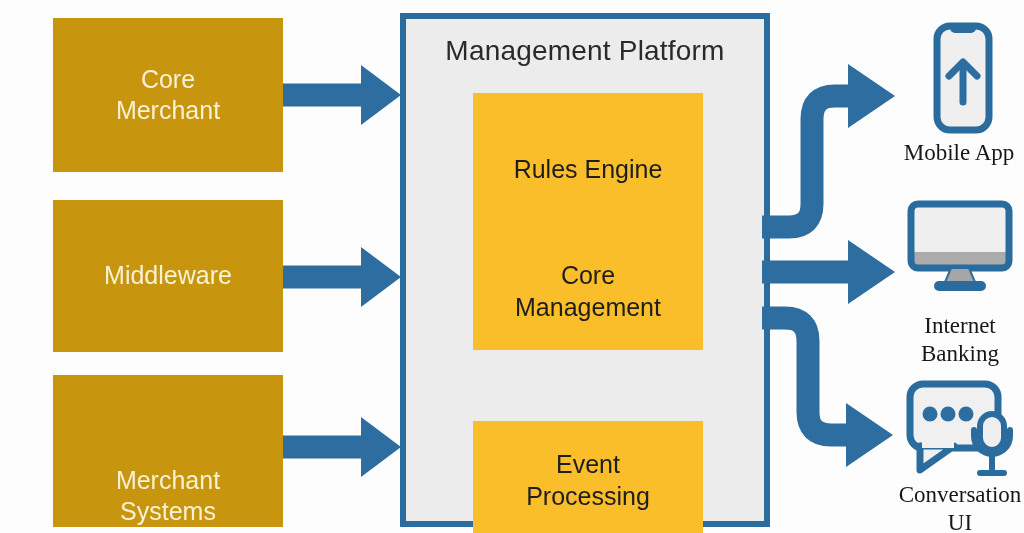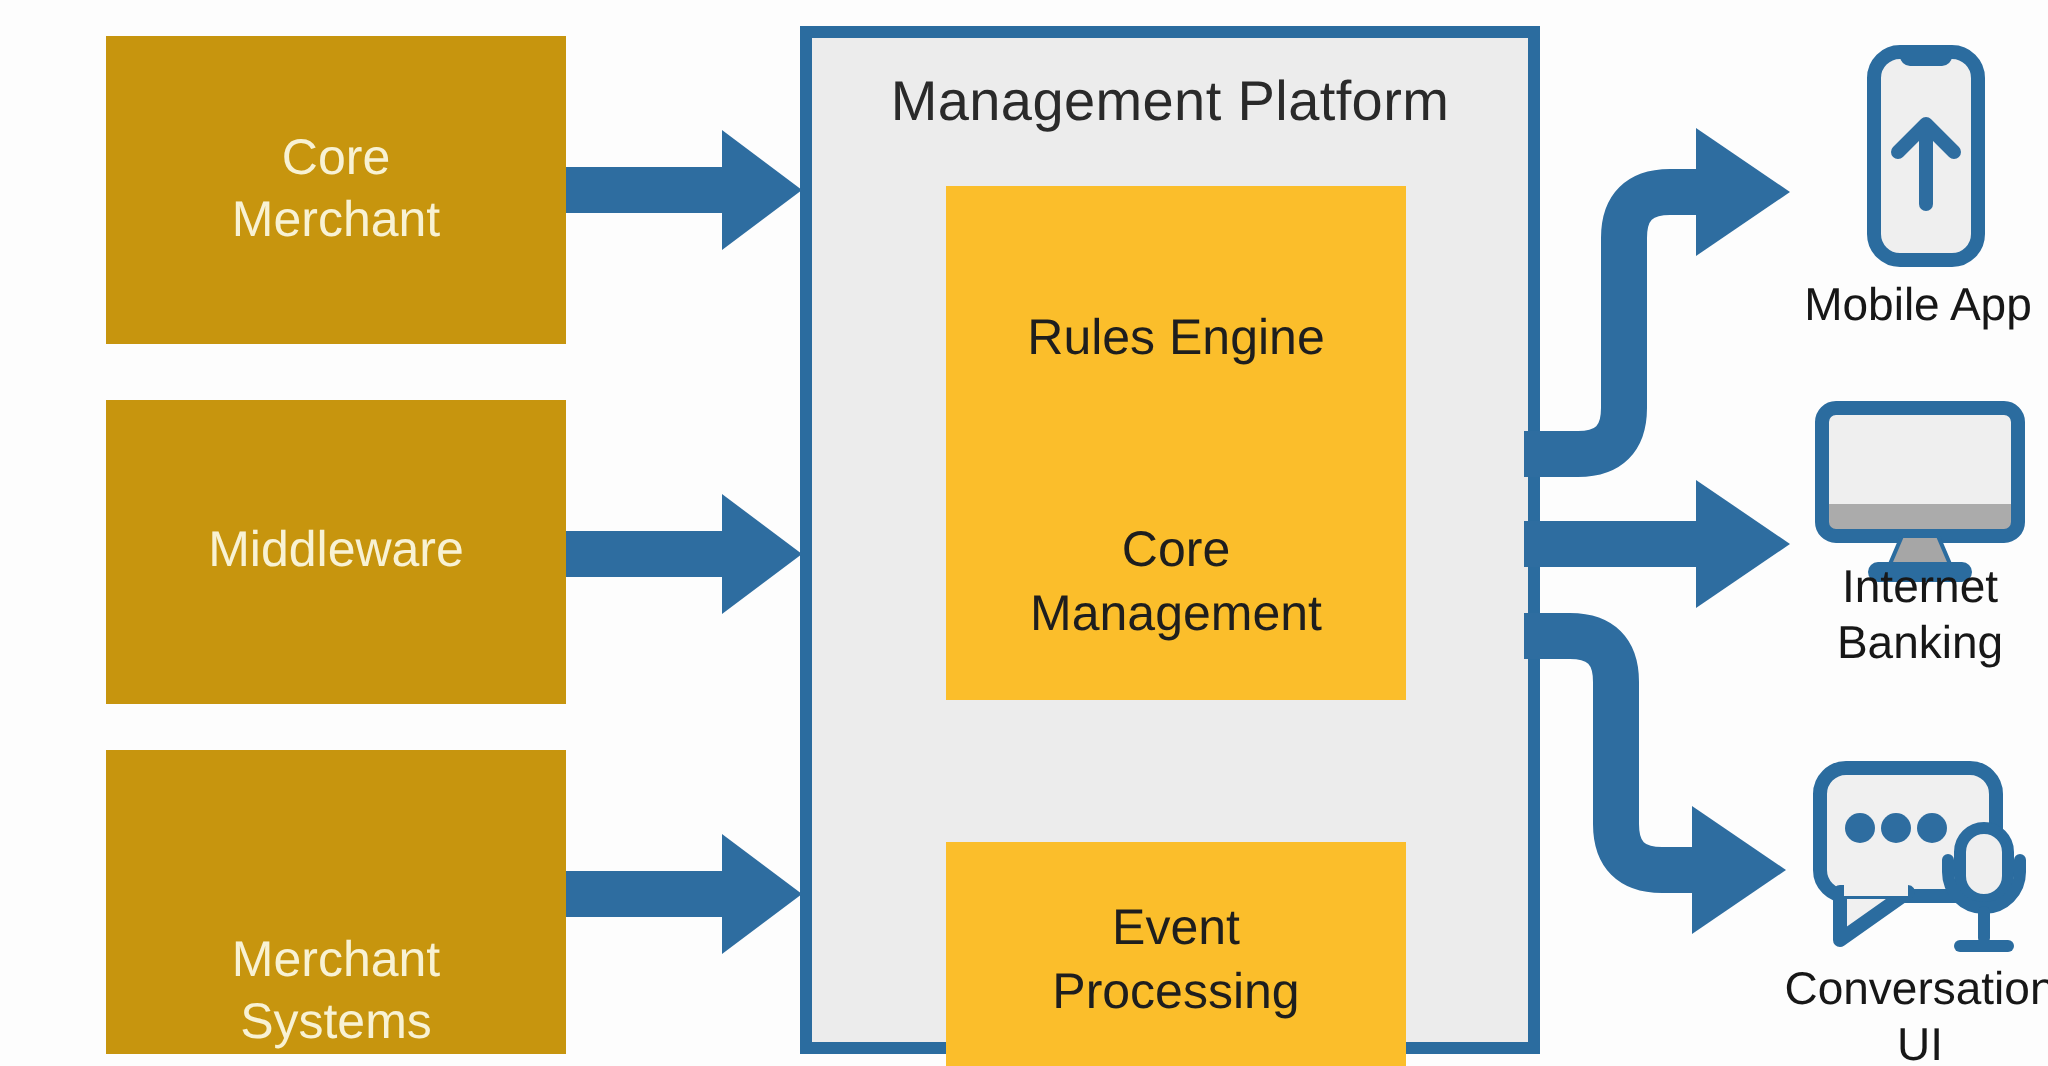--- a/index.html
+++ b/index.html
@@ -35,24 +35,24 @@
   .comp-event{top:354px;height:119px;margin-top:48px;}
   
   .arrows{position:absolute;left:0;top:0;width:1024px;height:533px;pointer-events:none;}
   
   .out-icon{position:absolute;}
   .phone-icon{left:933px;top:22px;}
   .monitor-icon{left:907px;top:200px;}
   .chat-icon{left:900px;top:376px;}
   .out-label{
     position:absolute;text-align:center;color:#171717;font-size:23px;
-    line-height:1.2;white-space:pre-line;
+    line-height:1.2;white-space:pre-line;font-family:Liberation Serif, serif;
   }
   .lbl-mobile{left:893px;top:139px;width:132px;}
-  .lbl-internet{left:895px;top:280px;width:130px;}
+  .lbl-internet{left:895px;top:312px;width:130px;}
   .lbl-conv{left:874px;top:481px;width:172px;}
 </style>
 </head>
 <body>
 
 <div class="canvas">
 
   <div class="src-box src-core">
     <span>Core
 Merchant</span>

